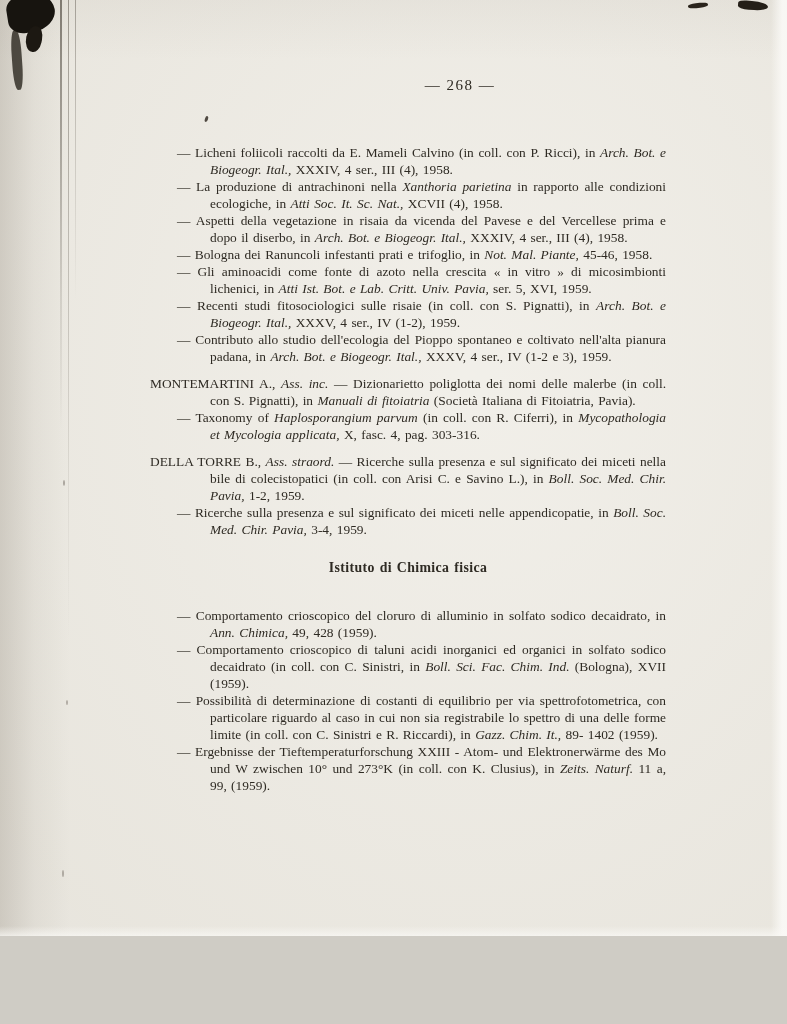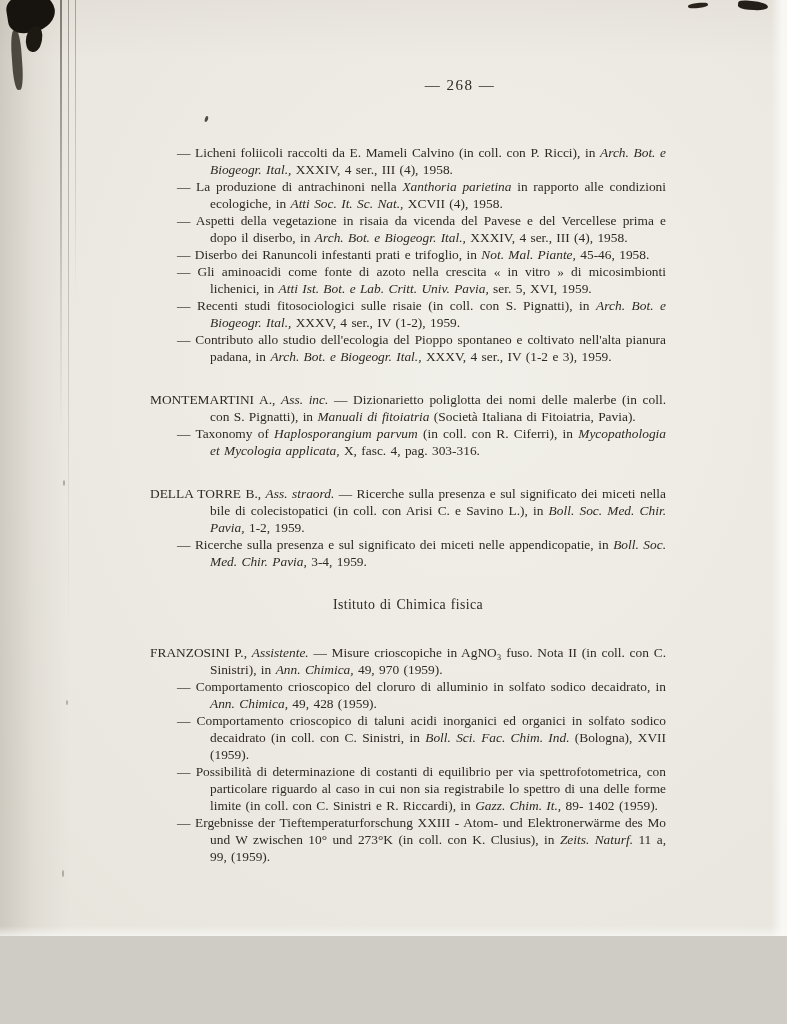--- a/index.html
+++ b/index.html
@@ -49,26 +49,26 @@
 
   .page-number {
     position:absolute; top:77px; left:180px; width:560px;
     text-align:center; font-size:15px; letter-spacing:1.5px;
   }
   .text-block {
     position:absolute; top:144px; left:150px; width:516px;
     font-size:13.4px; line-height:17px; text-align:justify;
     word-spacing:1px;
   }
-  .bib-section + .bib-section { margin-top:26px; }
+  .bib-section + .bib-section { margin-top:10px; }
   .entry { text-align:justify; }
   .entry.dash   { padding-left:60px; text-indent:-33px; }
   .entry.author { padding-left:60px; text-indent:-60px; }
   .section-heading {
-    text-align:center; font-weight:normal; font-size:13.8px;
+    text-align:center; font-weight:bold; font-size:13.8px;
     margin:21px 0 31px 0; letter-spacing:0.4px;
   }
   i { font-style:italic; }
 </style>
 </head>
 <body>
 
 <div class="page">
 
   <div class="blob1"></div>
@@ -87,36 +87,35 @@
   <div class="right-scan-edge"></div>
   <div class="bottom-scan-edge"></div>
 
   <div class="page-number">— 268 —</div>
 
   <div class="text-block">
       <section class="bib-section">
         <p class="entry dash"><span>— Licheni foliicoli raccolti da E. Mameli Calvino (in coll. con P. Ricci), in </span><i>Arch. Bot. e Biogeogr. Ital.,</i><span> XXXIV, 4 ser., III (4), 1958.</span></p>
         <p class="entry dash"><span>— La produzione di antrachinoni nella </span><i>Xanthoria parietina</i><span> in rapporto alle condizioni ecologiche, in </span><i>Atti Soc. It. Sc. Nat.,</i><span> XCVII (4), 1958.</span></p>
         <p class="entry dash"><span>— Aspetti della vegetazione in risaia da vicenda del Pavese e del Vercellese prima e dopo il diserbo, in </span><i>Arch. Bot. e Biogeogr. Ital.,</i><span> XXXIV, 4 ser., III (4), 1958.</span></p>
-        <p class="entry dash"><span>— Diserbo dei Ranuncoli infestanti prati e trifoglio, in </span><i>Not. Mal. Piante,</i><span> 45-46, 1958.</span></p>
+        <p class="entry dash"><span>— Bologna dei Ranuncoli infestanti prati e trifoglio, in </span><i>Not. Mal. Piante,</i><span> 45-46, 1958.</span></p>
         <p class="entry dash"><span>— Gli aminoacidi come fonte di azoto nella crescita « in vitro » di micosimbionti lichenici, in </span><i>Atti Ist. Bot. e Lab. Critt. Univ. Pavia,</i><span> ser. 5, XVI, 1959.</span></p>
         <p class="entry dash"><span>— Recenti studi fitosociologici sulle risaie (in coll. con S. Pignatti), in </span><i>Arch. Bot. e Biogeogr. Ital.,</i><span> XXXV, 4 ser., IV (1-2), 1959.</span></p>
         <p class="entry dash"><span>— Contributo allo studio dell'ecologia del Pioppo spontaneo e coltivato nell'alta pianura padana, in </span><i>Arch. Bot. e Biogeogr. Ital.,</i><span> XXXV, 4 ser., IV (1-2 e 3), 1959.</span></p>
       </section>
       <section class="bib-section">
         <p class="entry author"><span>MONTEMARTINI A., </span><i>Ass. inc.</i><span> — Dizionarietto poliglotta dei nomi delle malerbe (in coll. con S. Pignatti), in </span><i>Manuali di fitoiatria</i><span> (Società Italiana di Fitoiatria, Pavia).</span></p>
         <p class="entry dash"><span>— Taxonomy of </span><i>Haplosporangium parvum</i><span> (in coll. con R. Ciferri), in </span><i>Mycopathologia et Mycologia applicata,</i><span> X, fasc. 4, pag. 303-316.</span></p>
       </section>
       <section class="bib-section">
         <p class="entry author"><span>DELLA TORRE B., </span><i>Ass. straord.</i><span> — Ricerche sulla presenza e sul significato dei miceti nella bile di colecistopatici (in coll. con Arisi C. e Savino L.), in </span><i>Boll. Soc. Med. Chir. Pavia,</i><span> 1-2, 1959.</span></p>
         <p class="entry dash"><span>— Ricerche sulla presenza e sul significato dei miceti nelle appendicopatie, in </span><i>Boll. Soc. Med. Chir. Pavia,</i><span> 3-4, 1959.</span></p>
       </section>
       <section class="bib-section">
         <h3 class="section-heading">Istituto di Chimica fisica</h3>
-        <p class="entry author"><span>FRANZOSINI P., </span><i>Assistente.</i><span> — Misure crioscopiche in AgNO₃ fuso. Nota II (in coll. con C. Sinistri), in </span><i>Ann. Chimica,</i><span> 49, 970 (1959).</span></p>
         <p class="entry dash"><span>— Comportamento crioscopico del cloruro di alluminio in solfato sodico decaidrato, in </span><i>Ann. Chimica,</i><span> 49, 428 (1959).</span></p>
         <p class="entry dash"><span>— Comportamento crioscopico di taluni acidi inorganici ed organici in solfato sodico decaidrato (in coll. con C. Sinistri, in </span><i>Boll. Sci. Fac. Chim. Ind.</i><span> (Bologna), XVII (1959).</span></p>
         <p class="entry dash"><span>— Possibilità di determinazione di costanti di equilibrio per via spettrofotometrica, con particolare riguardo al caso in cui non sia registrabile lo spettro di una delle forme limite (in coll. con C. Sinistri e R. Riccardi), in </span><i>Gazz. Chim. It.,</i><span> 89- 1402 (1959).</span></p>
         <p class="entry dash"><span>— Ergebnisse der Tieftemperaturforschung XXIII - Atom- und Elektronerwärme des Mo und W zwischen 10° und 273°K (in coll. con K. Clusius), in </span><i>Zeits. Naturf.</i><span> 11 a, 99, (1959).</span></p>
       </section>
     </div>
 
 </div>
 
 </body></html>

